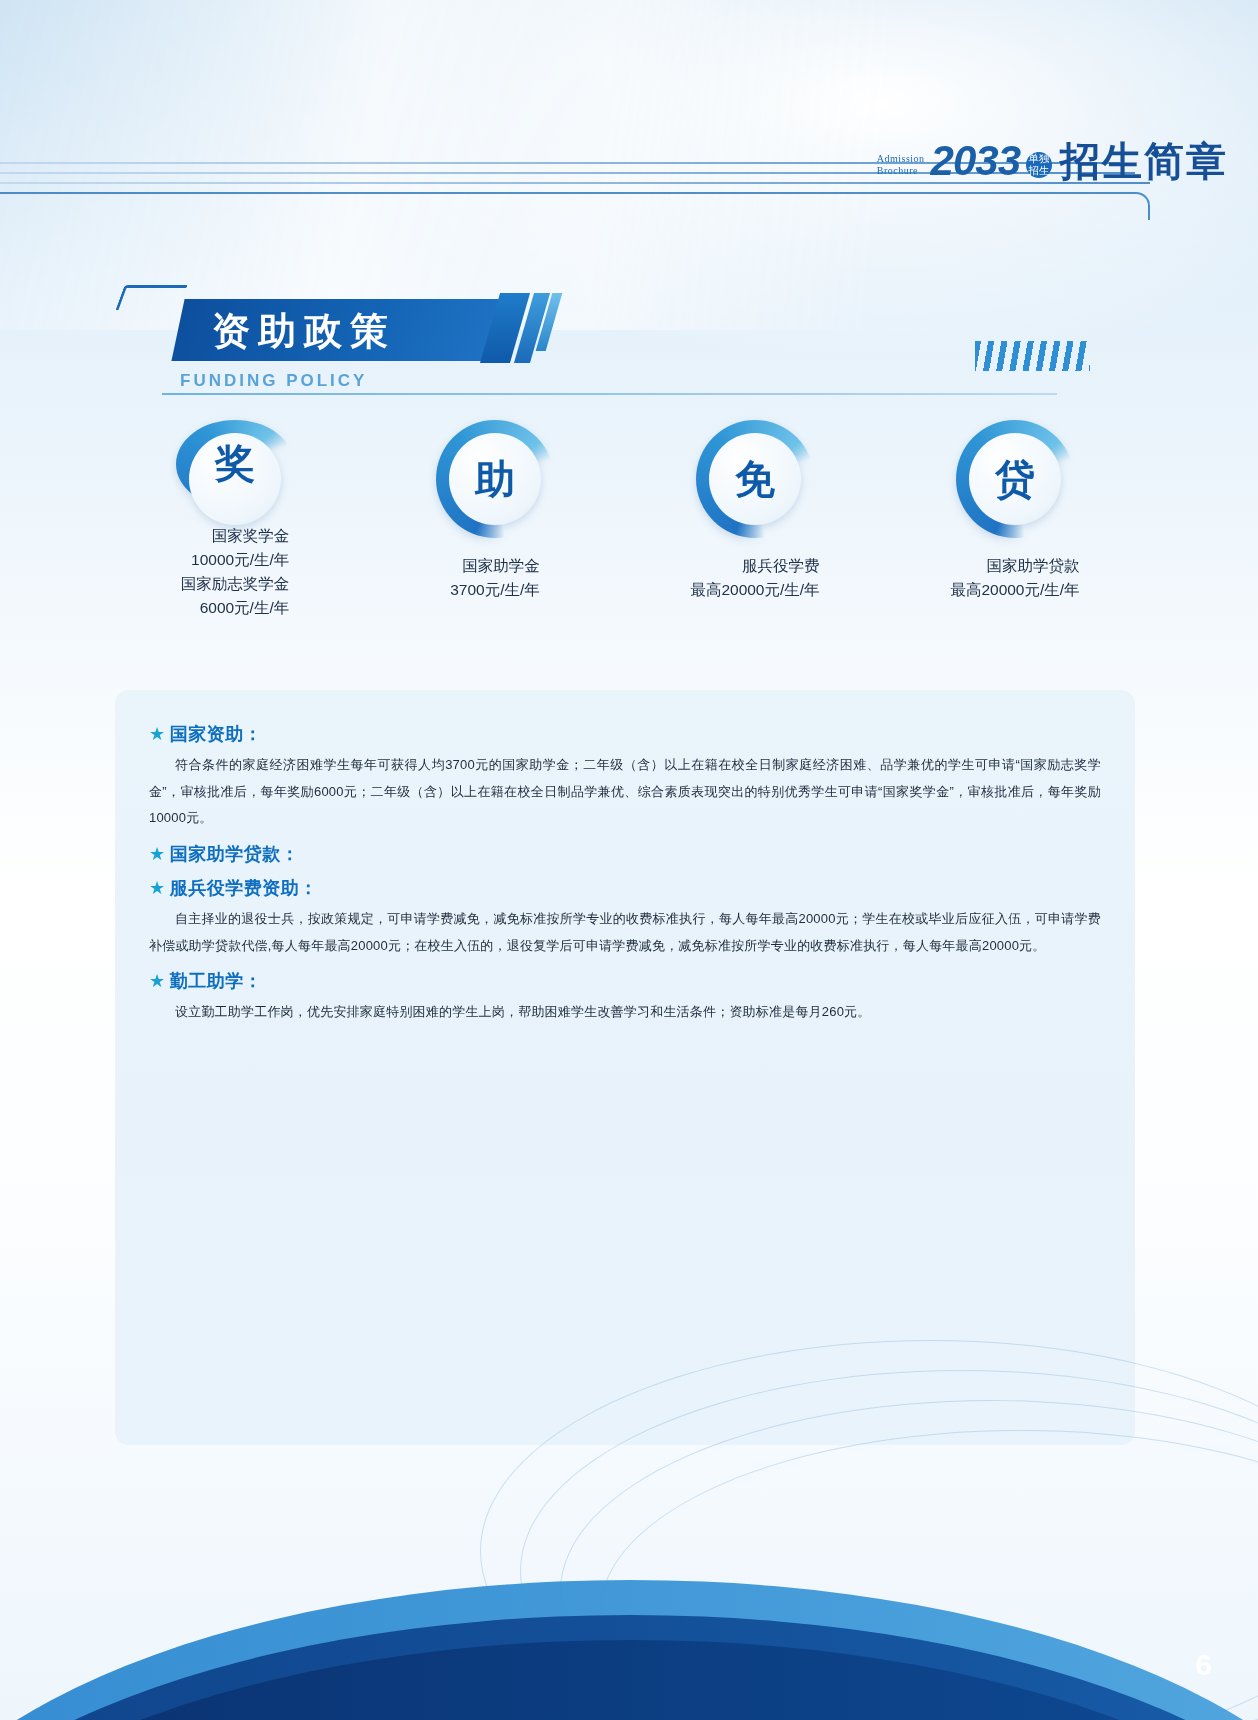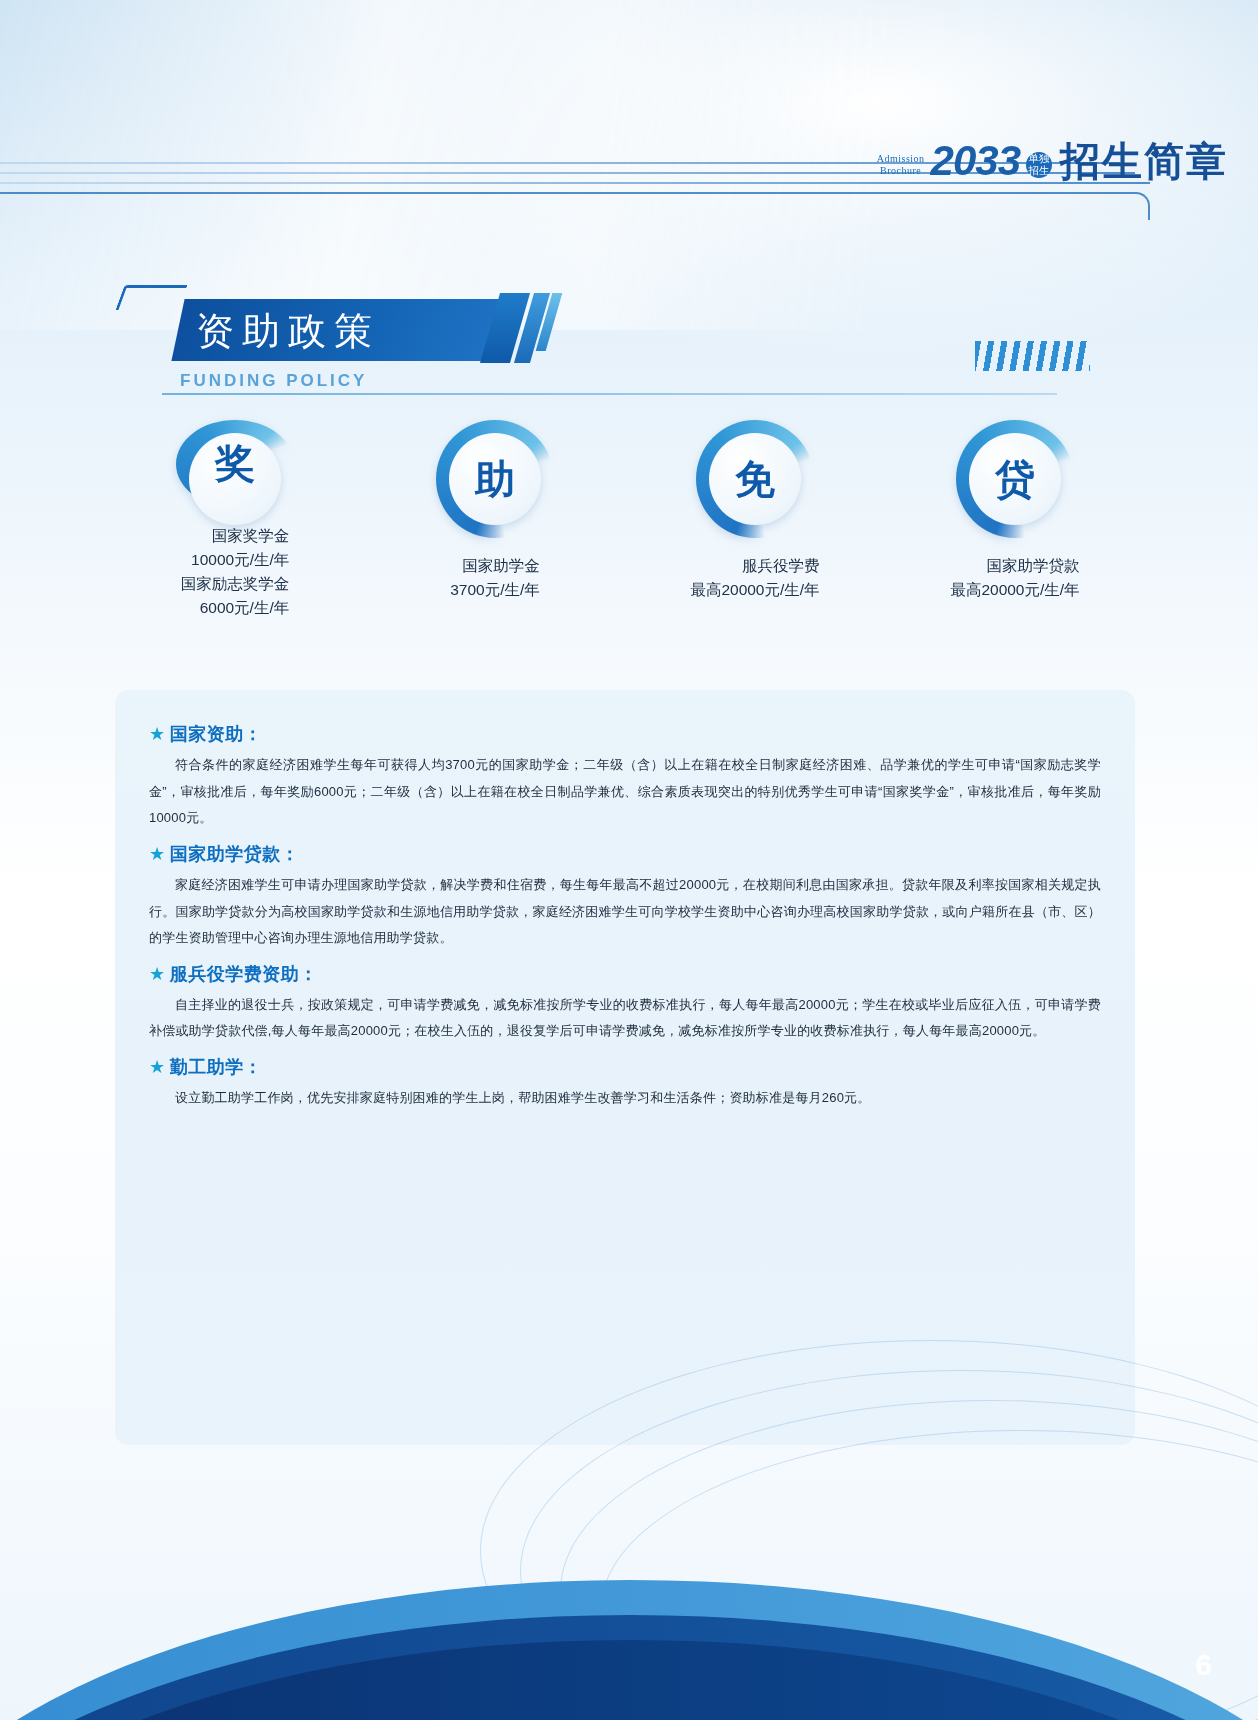--- a/index.html
+++ b/index.html
@@ -37,21 +37,21 @@
   .hdr-shape{
     position:absolute;left:0;top:52px;width:1148px;height:26px;
     border-top:2px solid rgba(26,106,185,.75);
     border-right:2px solid rgba(26,106,185,.75);
     border-radius:0 14px 0 0;
   }
   .brand{
     position:absolute;right:30px;top:0;display:flex;align-items:flex-end;gap:6px;
   }
   .brand-small{
-    display:flex;flex-direction:column;align-items:center;
+    display:flex;flex-direction:column;align-items:flex-start;
     font-family:"Liberation Serif","DejaVu Serif",serif;
     font-size:10px;color:#1a6ab9;letter-spacing:.5px;line-height:1.15;
     margin-bottom:6px;
   }
   .brand-year{
     font-family:"Liberation Sans",sans-serif;
     font-size:42px;font-weight:bold;font-style:italic;color:#1a5fa8;letter-spacing:-1px;
     line-height:1;
   }
   .brand-badge{
@@ -75,23 +75,23 @@
     border-top:3px solid #1a6ab9;border-left:3px solid #1a6ab9;
     border-top-left-radius:4px;
     transform:skewX(-20deg);
   }
   .sect-banner{
     position:absolute;left:58px;top:14px;width:320px;height:62px;
     background:linear-gradient(100deg,#0d4f9e 0%,#1464b5 60%,#1f73c4 100%);
     transform:skewX(-12deg);
   }
   .sect-banner-text{
-    position:absolute;left:76px;top:22px;width:330px;height:48px;
-    font-family:"Liberation Serif","DejaVu Serif",serif;
-    font-size:38px;font-weight:normal;color:#fff;letter-spacing:8px;
+    position:absolute;left:92px;top:22px;width:330px;height:48px;
+    font-family:"Liberation Serif","DejaVu Serif",serif;
+    font-size:38px;font-weight:bold;color:#fff;letter-spacing:8px;
     line-height:48px;
   }
   .flash{
     position:absolute;top:8px;transform:skewX(-16deg);
   }
   .flash.f1{left:370px;width:30px;height:70px;background:linear-gradient(180deg,#1f7cc9,#0f59a9);}
   .flash.f2{left:404px;width:16px;height:70px;background:linear-gradient(180deg,#3f9ddc,#1a6ab9);}
   .flash.f3{left:424px;width:10px;height:58px;background:linear-gradient(180deg,#6fc0ea,#2a85cc);}
   .sect-en{
     position:absolute;left:60px;top:86px;
@@ -241,21 +241,20 @@
       <div class="blk-title">
         <span class="star">★</span><span>国家资助：</span>
       </div>
       <div class="blk-body">符合条件的家庭经济困难学生每年可获得人均3700元的国家助学金；二年级（含）以上在籍在校全日制家庭经济困难、品学兼优的学生可申请“国家励志奖学金”，审核批准后，每年奖励6000元；二年级（含）以上在籍在校全日制品学兼优、综合素质表现突出的特别优秀学生可申请“国家奖学金”，审核批准后，每年奖励10000元。</div>
     </div>
 
     <div class="blk">
       <div class="blk-title">
         <span class="star">★</span><span>国家助学贷款：</span>
       </div>
-      <div class="blk-body">家庭经济困难学生可申请办理国家助学贷款，解决学费和住宿费，每生每年最高不超过20000元，在校期间利息由国家承担。贷款年限及利率按国家相关规定执行。国家助学贷款分为高校国家助学贷款和生源地信用助学贷款，家庭经济困难学生可向学校学生资助中心咨询办理高校国家助学贷款，或向户籍所在县（市、区）的学生资助管理中心咨询办理生源地信用助学贷款。</div>
     </div>
 
     <div class="blk">
       <div class="blk-title">
         <span class="star">★</span><span>服兵役学费资助：</span>
       </div>
       <div class="blk-body">自主择业的退役士兵，按政策规定，可申请学费减免，减免标准按所学专业的收费标准执行，每人每年最高20000元；学生在校或毕业后应征入伍，可申请学费补偿或助学贷款代偿,每人每年最高20000元；在校生入伍的，退役复学后可申请学费减免，减免标准按所学专业的收费标准执行，每人每年最高20000元。</div>
     </div>
 
 

